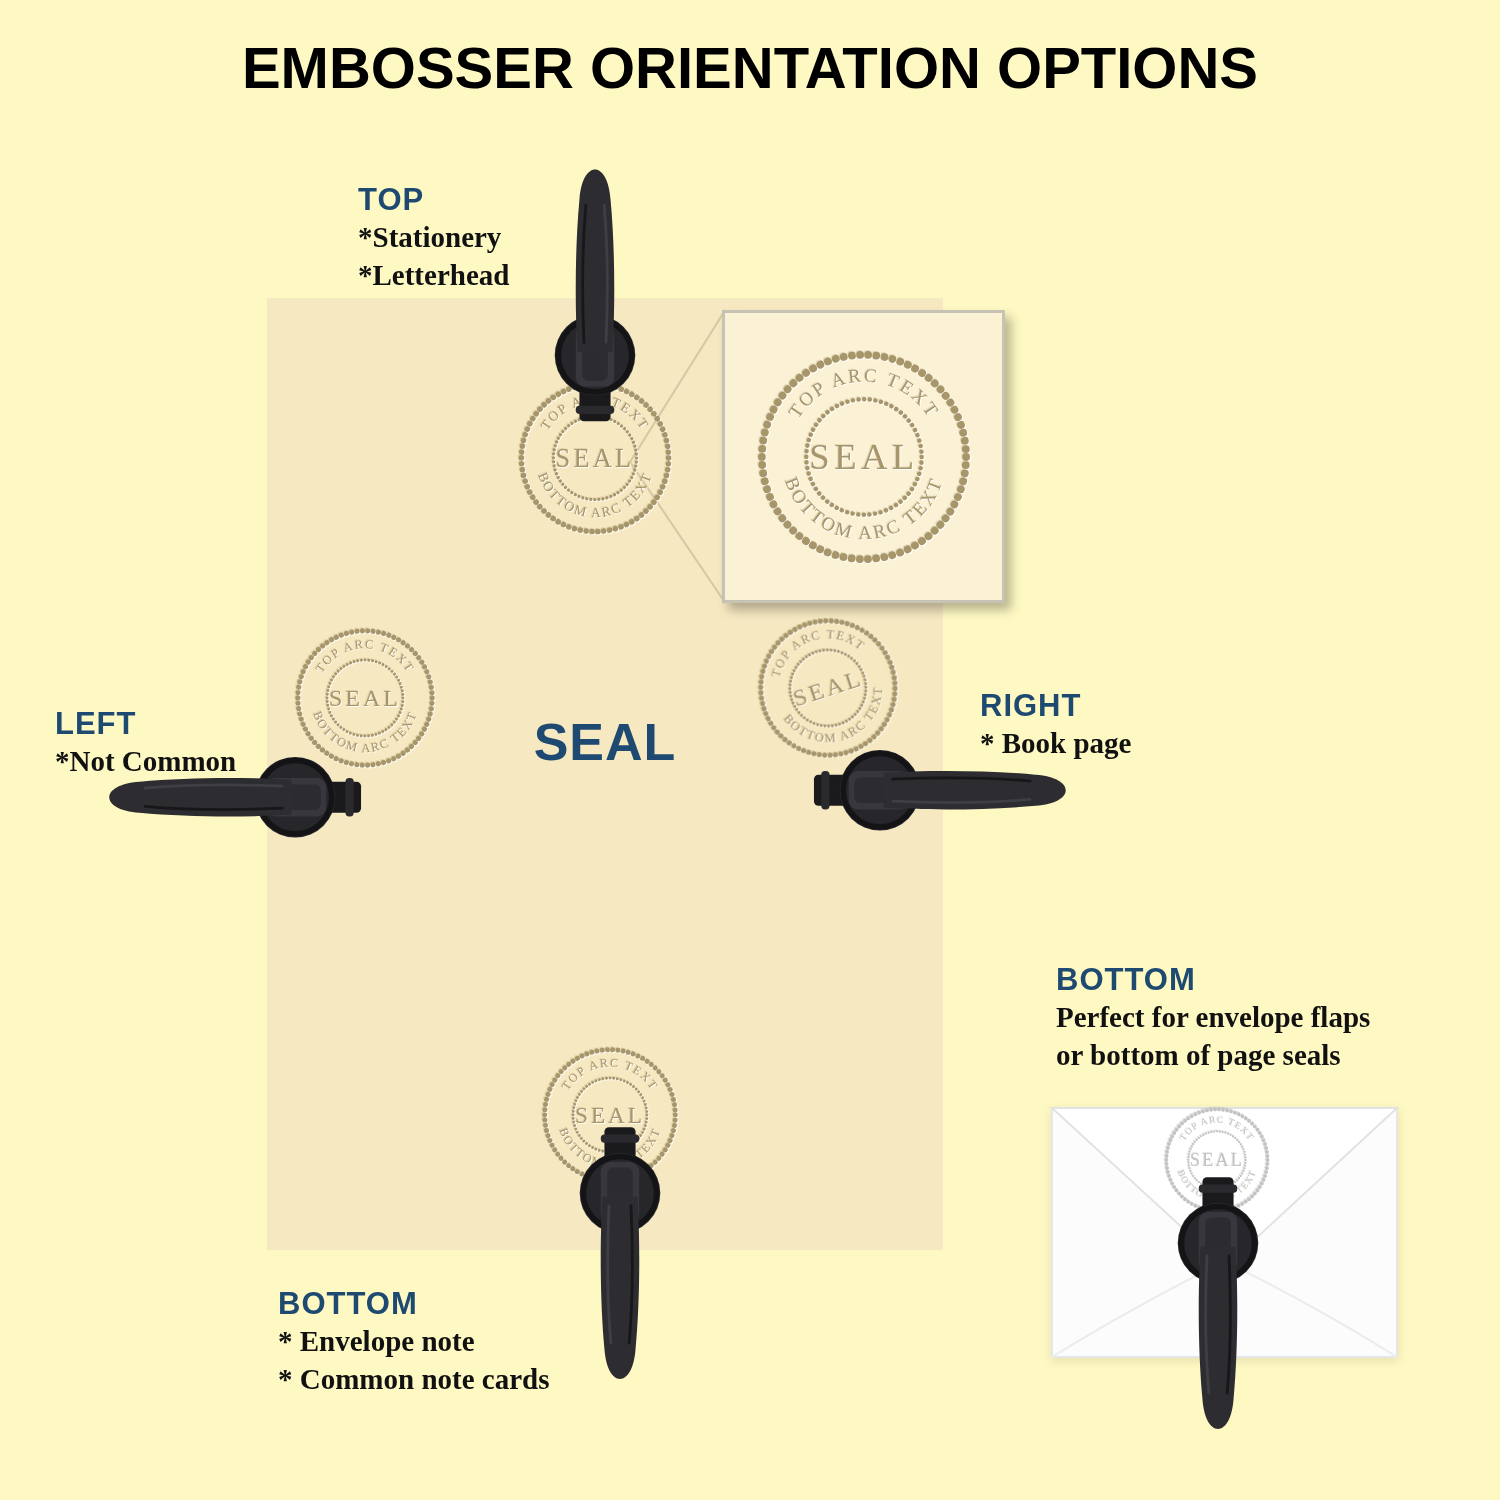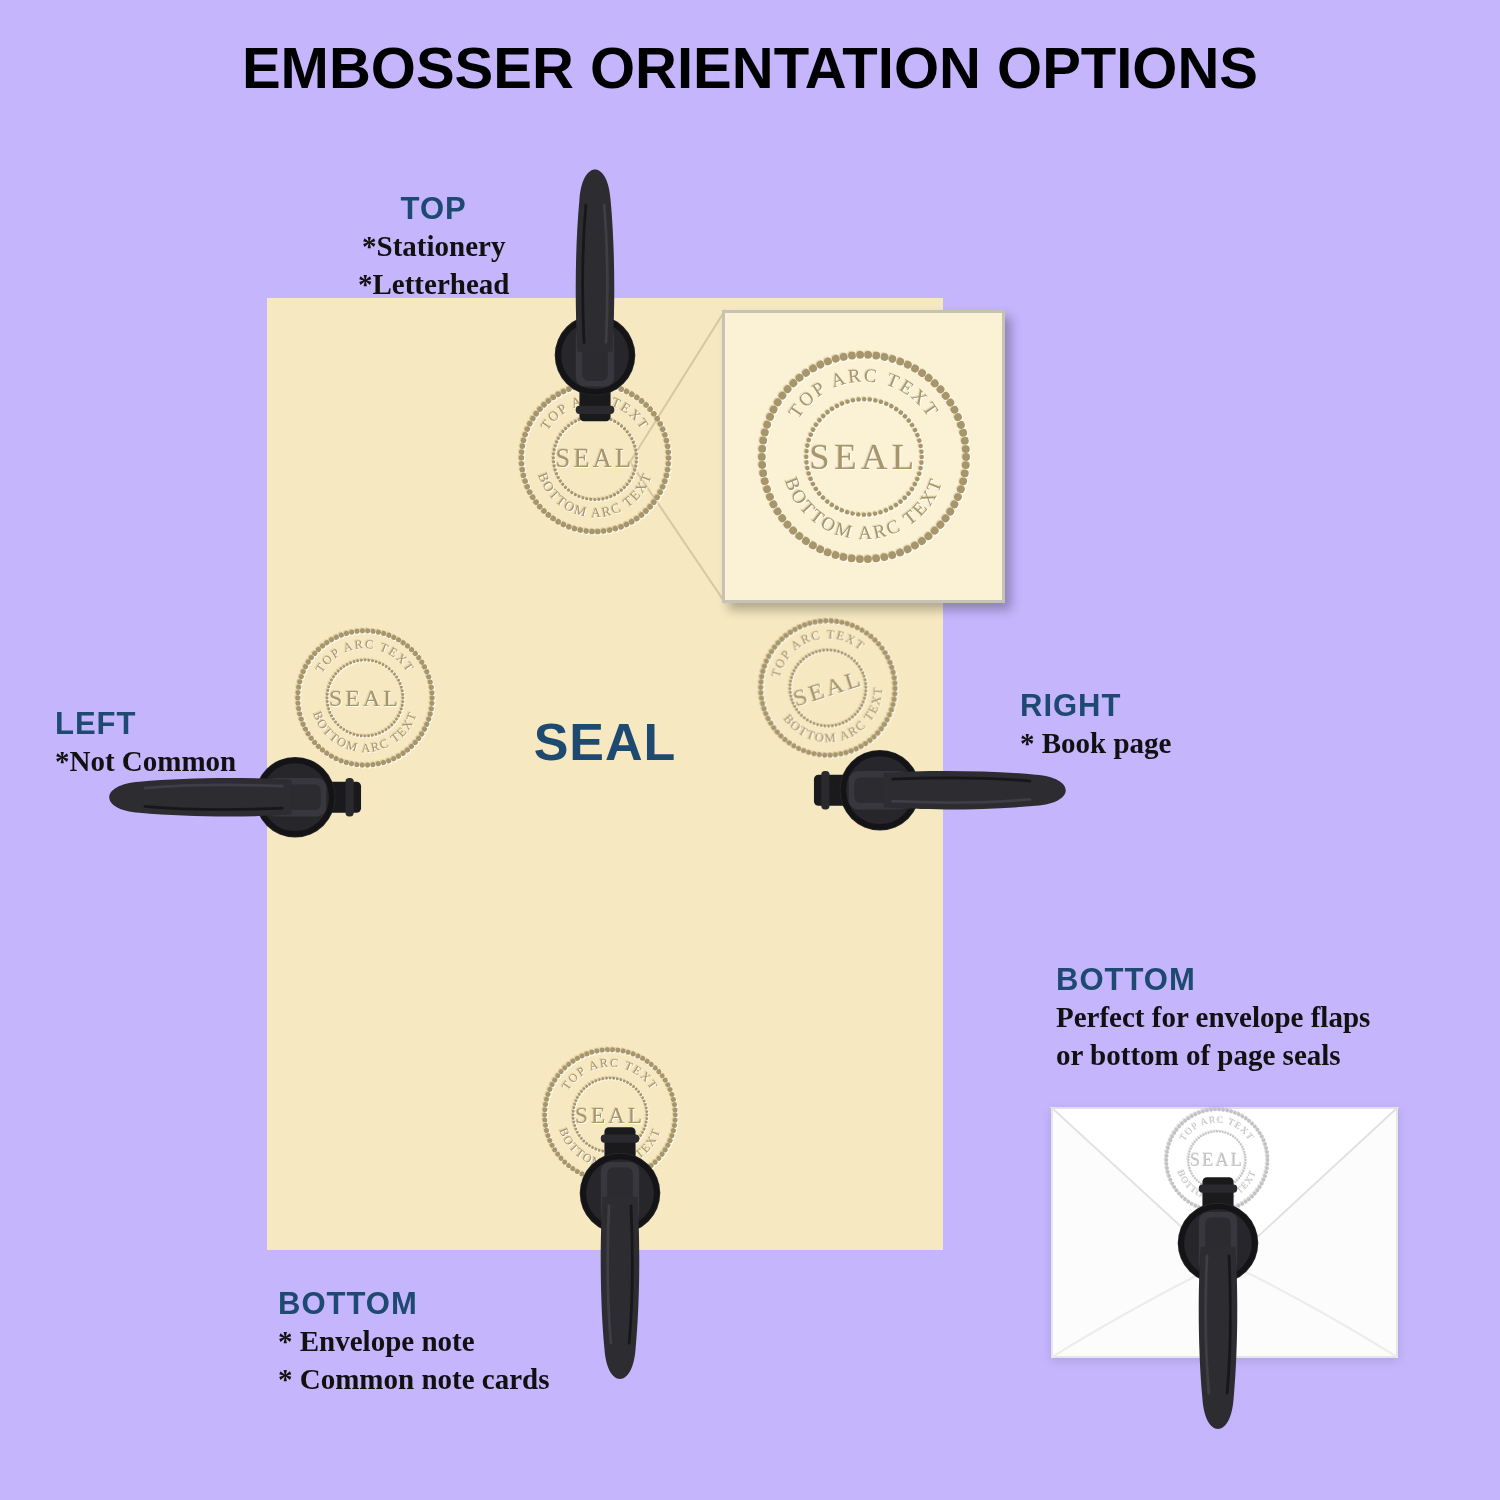--- a/index.html
+++ b/index.html
@@ -1,17 +1,17 @@
 <!DOCTYPE html>
 <html><head>
 <meta charset="utf-8">
 <style>
   html,body{margin:0;padding:0;background:#fff;}
   #canvas{
-    position:relative;width:1500px;height:1500px;background:#c4b5fd;overflow:hidden;
+    position:relative;width:1500px;height:1500px;background:#fef9c3;overflow:hidden;
     font-family:"Liberation Sans",sans-serif;
   }
   
   .title{
     position:absolute;left:0;right:0;top:34px;text-align:center;
     font-size:58px;font-weight:bold;letter-spacing:0px;color:#000;
   }
   
   .paper{
     position:absolute;left:267px;top:298px;width:676px;height:952px;
@@ -43,23 +43,23 @@
   .embosser{position:absolute;width:110px;height:293px;z-index:4;transform-origin:55px 75.2px;}
   .embosser--top{left:540px;top:280px;transform:rotate(180deg);}
   .embosser--left{left:240px;top:722px;transform:rotate(90deg);}
   .embosser--right{left:825px;top:715px;transform:rotate(-90deg);}
   .embosser--bottom{left:565px;top:1118px;}
   .embosser--envelope{left:1163px;top:1168px;z-index:7;}
   
   .pos-label{position:absolute;z-index:6;}
   .pos-label .head{margin:0;color:#1e4a72;font-size:31px;font-weight:bold;letter-spacing:1px;}
   .pos-label .note{margin:0;color:#111111;font-size:29px;font-weight:bold;line-height:38px;font-family:Liberation Serif, serif;}
-  .label-top{left:358px;top:191px;text-align:center;}
+  .label-top{left:358px;top:182px;}
   .label-left{left:55px;top:706px;}
-  .label-right{left:1020px;top:688px;}
+  .label-right{left:980px;top:688px;}
   .label-bottom{left:278px;top:1286px;}
   .label-callout{left:1056px;top:962px;}
   
   .envelope-svg{position:absolute;left:1040px;top:1100px;width:370px;height:270px;z-index:5;
     filter:drop-shadow(0 3px 5px rgba(0,0,0,0.10));}
   .seal--envelope{left:1162px;top:1105px;z-index:6;}
 </style>
 </head>
 <body>
 

